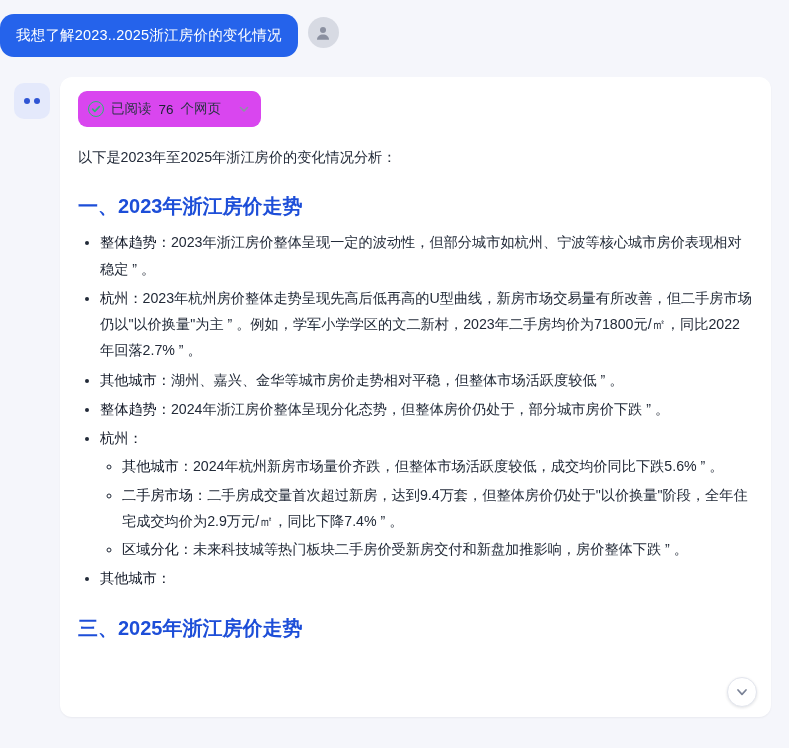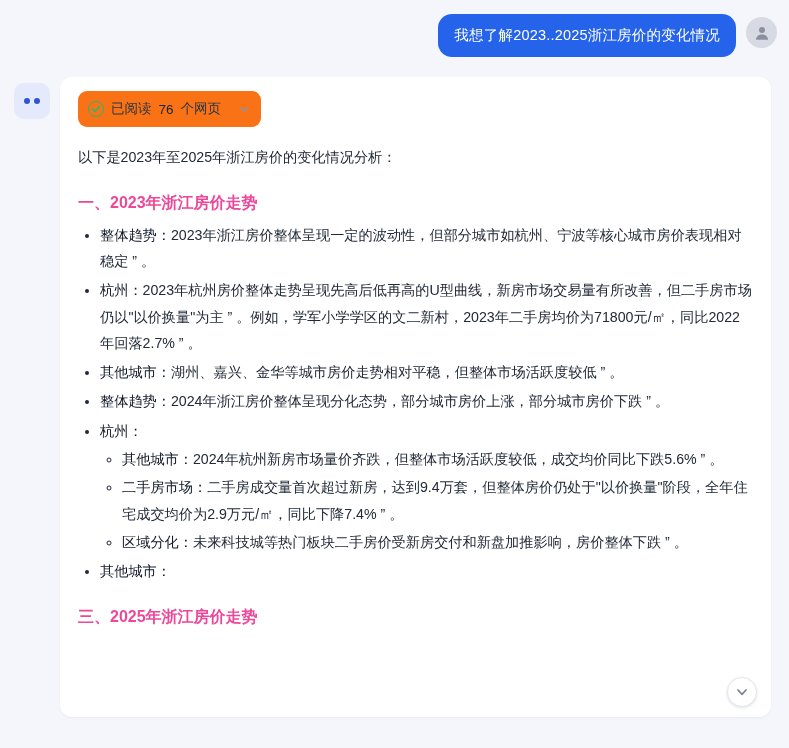--- a/index.html
+++ b/index.html
@@ -14,21 +14,20 @@
     position: relative;
     width: 789px; height: 748px;
     background: #f5f6fb;
     overflow: hidden;
   }
 
   
   .user-row {
     display: flex;
     align-items: flex-start;
-    justify-content: flex-end;
     padding: 14px 12px 0 0;
     gap: 10px;
   }
   .user-bubble {
     background: #2563eb;
     color: #ffffff;
     border-radius: 14px;
     padding: 11px 16px;
     font-size: 14.5px;
     line-height: 1.45;
@@ -75,21 +74,21 @@
     box-shadow: 0 1px 2px rgba(16,24,40,.05);
     position: relative;
     min-height: 640px;
   }
 
   
   .read-chip {
     display: inline-flex;
     align-items: center;
     gap: 7px;
-    background: #f97316;
+    background: #d946ef;
     border-radius: 9px;
     padding: 9px 11px 9px 10px;
     font-size: 13.5px;
     color: #2b3445;
   }
   .check-icon {
     width: 16px; height: 16px;
     border-radius: 50%;
     border: 1.5px solid #2bb673;
     display: inline-flex; align-items: center; justify-content: center;
@@ -104,23 +103,23 @@
   }
 
   
   .body-text {
     font-size: 14.2px;
     line-height: 1.85;
     color: #222a38;
   }
   .intro { margin: 17px 0 4px 0; }
   h3.section {
-    font-size: 16px;
+    font-size: 20px;
     font-weight: bold;
-    color: #ec4899;
+    color: #1d4ed8;
     margin: 18px 0 4px 0;
   }
   ul.lvl1 {
     margin: 2px 0 2px 0;
     padding-left: 22px;
     list-style: disc;
   }
   ul.lvl1 > li { margin: 3px 0; }
   ul.lvl2 {
     margin: 2px 0 2px 0;
@@ -198,21 +197,21 @@
           <li>
             <span class="lbl">杭州：</span><span>2023年杭州房价整体走势呈现先高后低再高的U型曲线，新房市场交易量有所改善，但二手房市场仍以"以价换量"为主 ” 。例如，学军小学学区的文二新村，2023年二手房均价为71800元/㎡，同比2022年回落2.7% ” 。</span>
           </li>
           <li>
             <span class="lbl">其他城市：</span><span>湖州、嘉兴、金华等城市房价走势相对平稳，但整体市场活跃度较低 ” 。</span>
           </li>
         </ul>
 
         <ul class="lvl1">
           <li>
-            <span class="lbl">整体趋势：</span><span>2024年浙江房价整体呈现分化态势，部分城市房价上涨，部分城市房价下跌 ” 。</span>
+            <span class="lbl">整体趋势：</span><span>2024年浙江房价整体呈现分化态势，但整体房价仍处于，部分城市房价下跌 ” 。</span>
           </li>
           <li>
             <span class="lbl">杭州：</span>
             <ul class="lvl2">
               <li>
                 <span class="lbl">其他城市：</span><span>2024年杭州新房市场量价齐跌，但整体市场活跃度较低，成交均价同比下跌5.6% ” 。</span>
               </li>
               <li>
                 <span class="lbl">二手房市场：</span><span>二手房成交量首次超过新房，达到9.4万套，但整体房价仍处于"以价换量"阶段，全年住宅成交均价为2.9万元/㎡，同比下降7.4% ” 。</span>
               </li>

